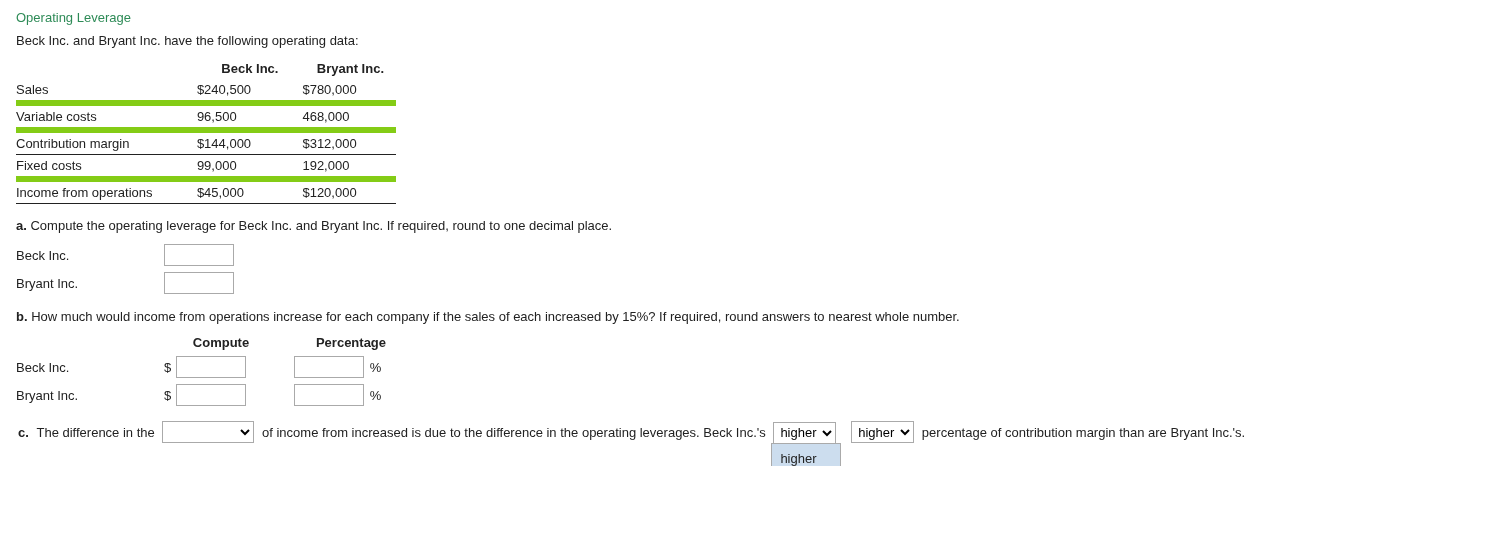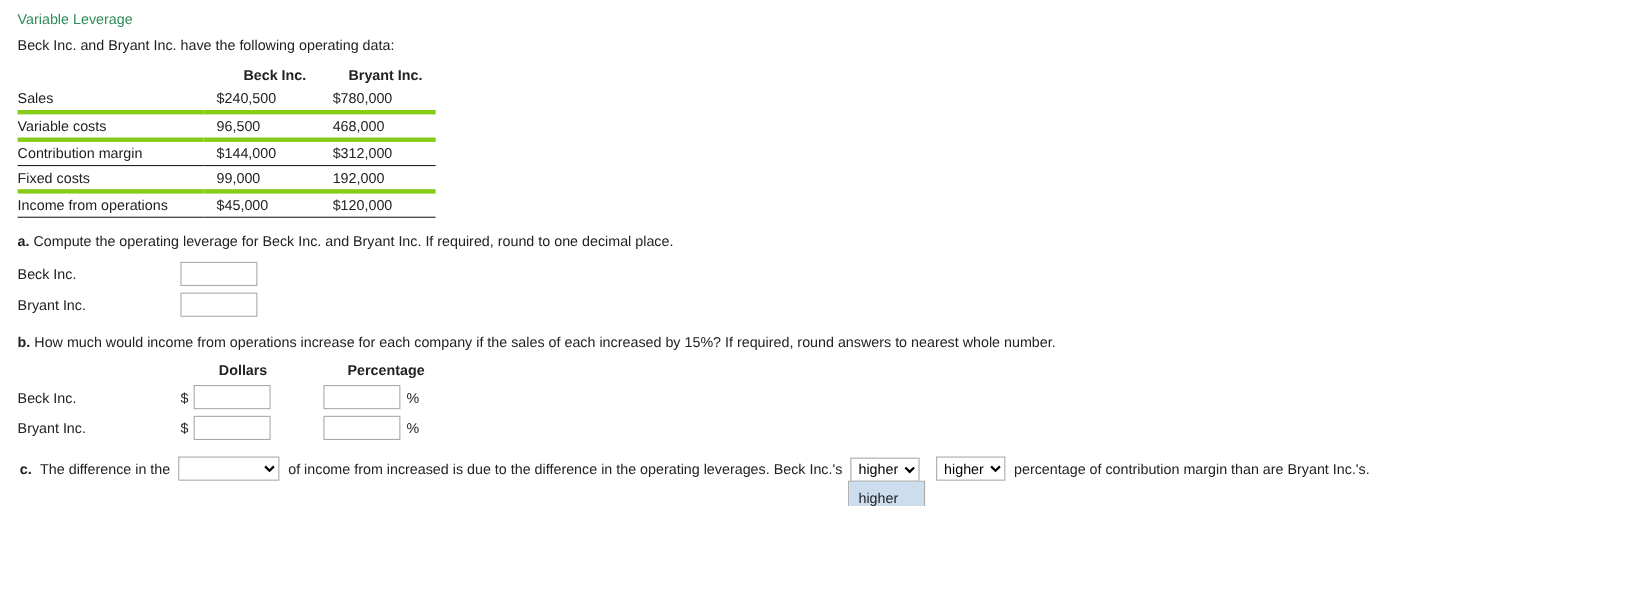--- a/index.html
+++ b/index.html
@@ -33,21 +33,21 @@
       padding: 3px 12px;
       font-size: 13px;
     }
     table.data-table td:first-child {
       padding-left: 0;
     }
     .val-cell {
       text-align: left;
     }
     .border-top td {
-      border-top: 4px solid #84cc16;
+      border-top: 6px solid #84cc16;
     }
     .border-bottom td {
       border-bottom: 1px solid #222;
     }
     .question-block {
       margin-bottom: 12px;
     }
     .inline-table {
       border-collapse: collapse;
     }
@@ -115,21 +115,21 @@
     .dropdown-list div {
       padding: 4px 8px;
       cursor: pointer;
       font-size: 13px;
     }
     .part-label { font-weight: bold; }
   </style>
 </head>
 <body>
 
-<div class="page-title">Variable Leverage</div>
+<div class="page-title">Operating Leverage</div>
 <div class="intro">Beck Inc. and Bryant Inc. have the following operating data:</div>
 
 <table class="data-table">
   <thead>
     <tr>
       <th style="text-align:left; font-weight:normal; min-width:160px;"></th>
       <th style="min-width:100px;">Beck Inc.</th>
       <th style="min-width:100px;">Bryant Inc.</th>
     </tr>
   </thead>
@@ -187,21 +187,21 @@
 
 <div class="question-block">
   <div>
     <span class="part-label">b.</span>
     <span>How much would income from operations increase for each company if the sales of each increased by 15%? If required, round answers to nearest whole number.</span>
   </div>
   <table class="inline-table" style="margin-top:8px;">
     <thead>
       <tr>
         <th style="min-width:140px; text-align:left; font-weight:normal;"></th>
-        <th style="font-weight:bold; min-width:130px; text-align:center;">Dollars</th>
+        <th style="font-weight:bold; min-width:130px; text-align:center;">Compute</th>
         <th style="font-weight:bold; min-width:130px; text-align:center;margin-top:36px;">Percentage</th>
       </tr>
     </thead>
     <tbody>
       <tr>
         <td style="padding-left:0;">Beck Inc.</td>
         <td>
           <span class="dollar-sign">$</span>
           <input type="text" value="" class="dollar-input" style="">
         </td>

